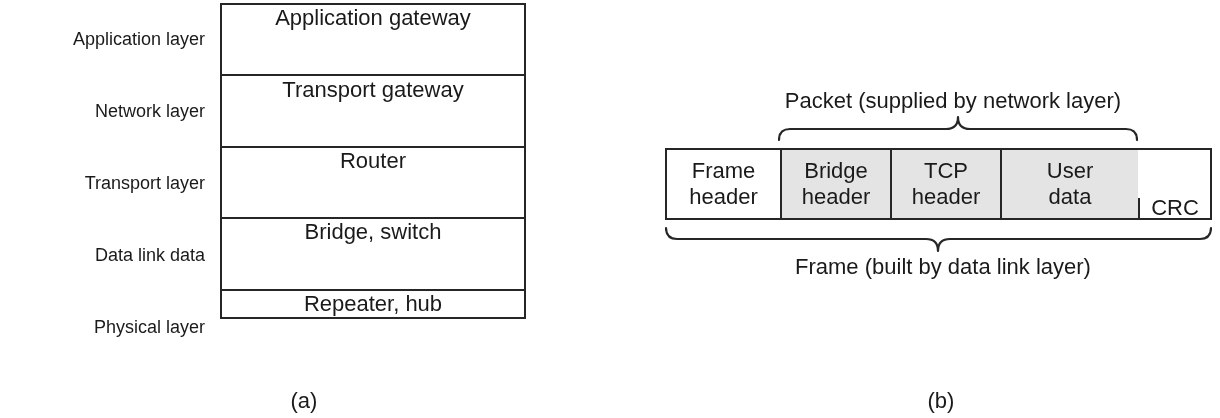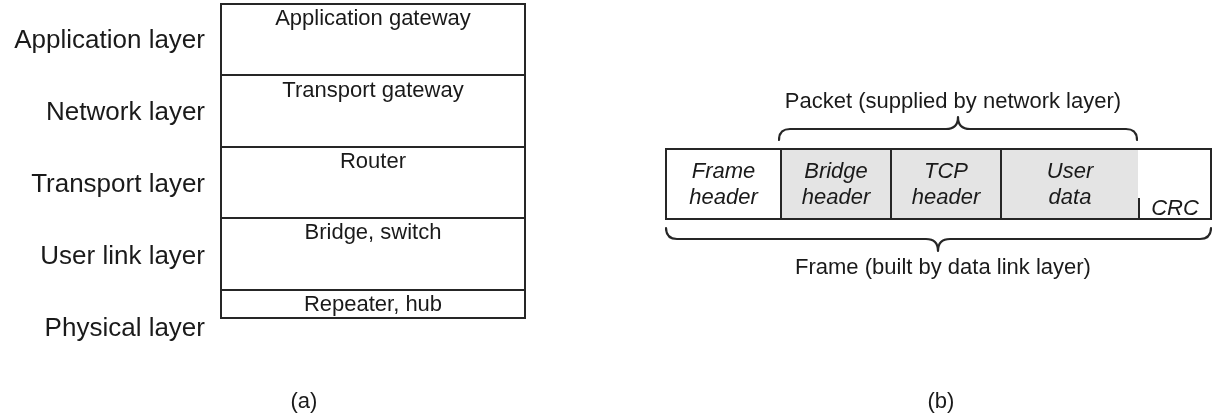--- a/index.html
+++ b/index.html
@@ -20,21 +20,21 @@
 
   
   .panel-a { position: absolute; left: 0; top: 0; width: 560px; height: 418px; }
   .layer-labels {
     position: absolute; left: 0; top: 3px;
     width: 205px; height: 360px;
     display: flex; flex-direction: column;
   }
   .layer-label {
     flex: 1; display: flex; align-items: center; justify-content: flex-end;
-    font-size: 26px; white-space: nowrap;
+    font-size: 18px; white-space: nowrap;
   }
   .device-stack {
     position: absolute; left: 220px; top: 3px;
     width: 306px; height: 316px;
     border: 2px solid var(--line);
     display: flex; flex-direction: column;
     background: var(--background);
     gap: 43px;
   }
   .device-row {
@@ -49,21 +49,20 @@
     position: absolute; left: 0; top: 88px; width: 576px;
     text-align: center; font-size: 22px; white-space: nowrap;
   }
   .brace-up { position: absolute; left: 113px; top: 114px; }
   .frame-box {
     position: absolute; left: 0; top: 148px;
     width: 547px; height: 72px;
     border: 2px solid var(--line);
     display: flex;
     background: var(--background);
-    font-style: italic;
   }
   .cell {
     display: flex; flex-direction: column;
     align-items: center; justify-content: center;
     text-align: center; font-size: 22px; line-height: 26px;
   }
   .cell + .cell { border-left: 2px solid var(--line); }
   .cell-0 { width: 113px; }
   .cell-1 { width: 110px; }
   .cell-2 { width: 110px; }
@@ -93,21 +92,21 @@
 <body>
 
 <div class="canvas">
 
   <section class="panel-a">
 
     <div class="layer-labels">
       <div class="layer-label">Application layer</div>
       <div class="layer-label">Network layer</div>
       <div class="layer-label">Transport layer</div>
-      <div class="layer-label">User link layer</div>
+      <div class="layer-label">Data link data</div>
       <div class="layer-label">Physical layer</div>
     </div>
 
     <div class="device-stack">
       <div class="device-row">Application gateway</div>
       <div class="device-row">Transport gateway</div>
       <div class="device-row">Router</div>
       <div class="device-row">Bridge, switch</div>
       <div class="device-row">Repeater, hub</div>
     </div>

